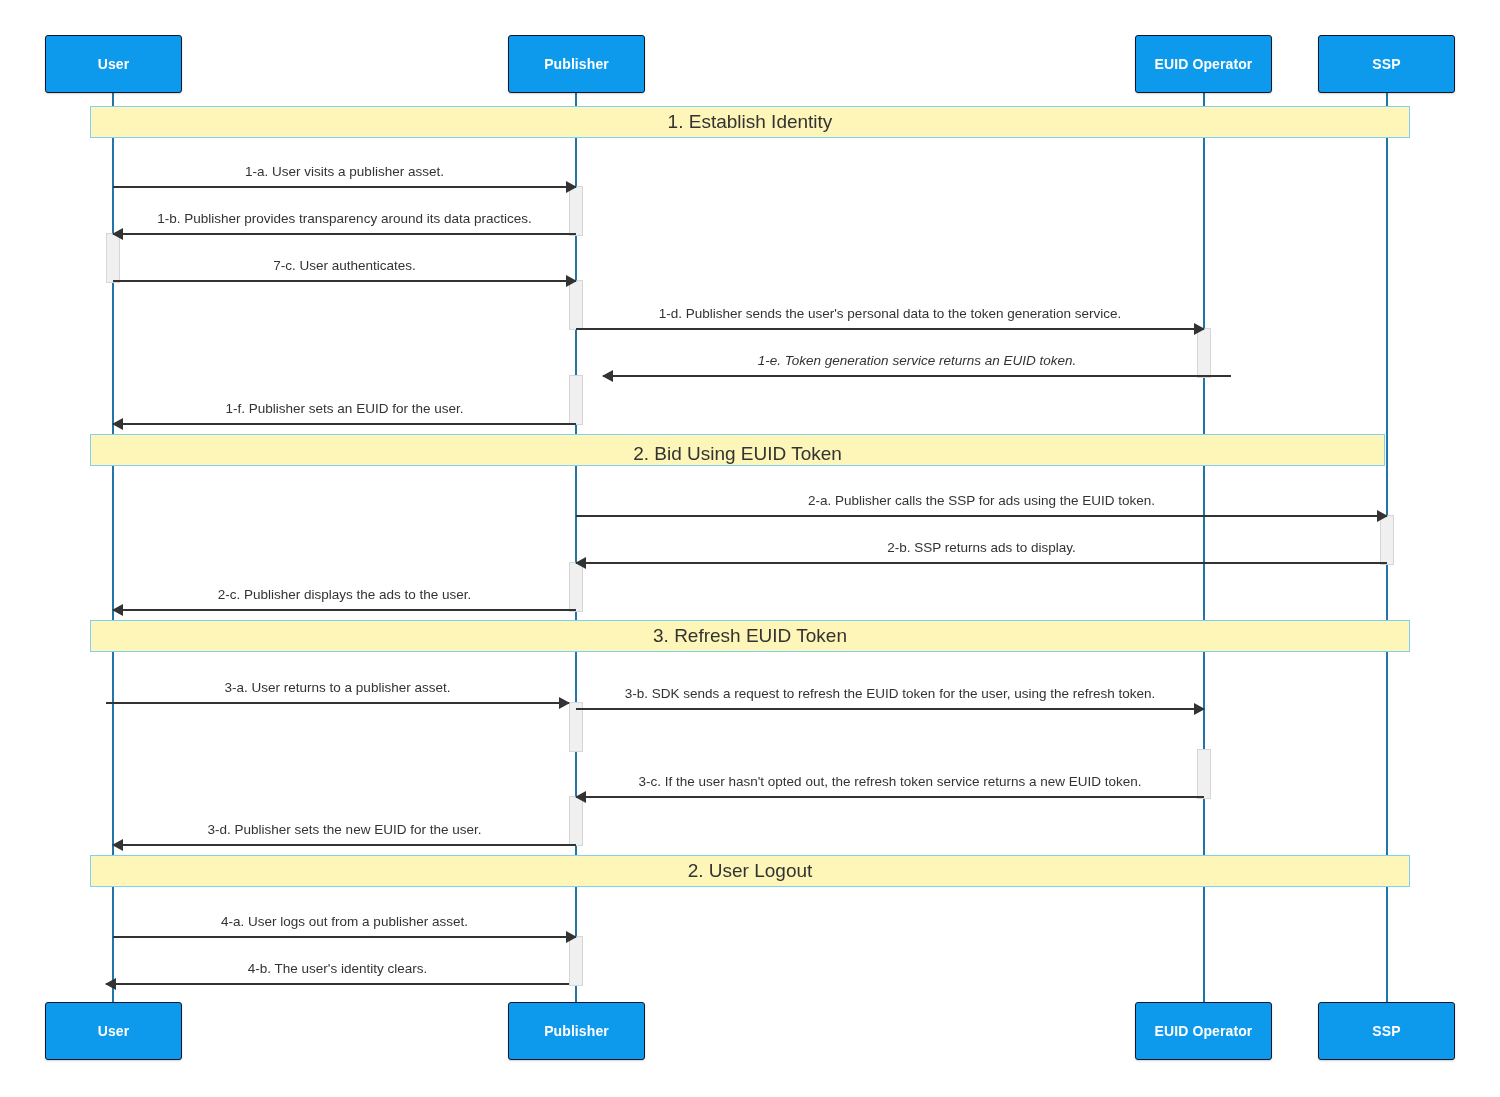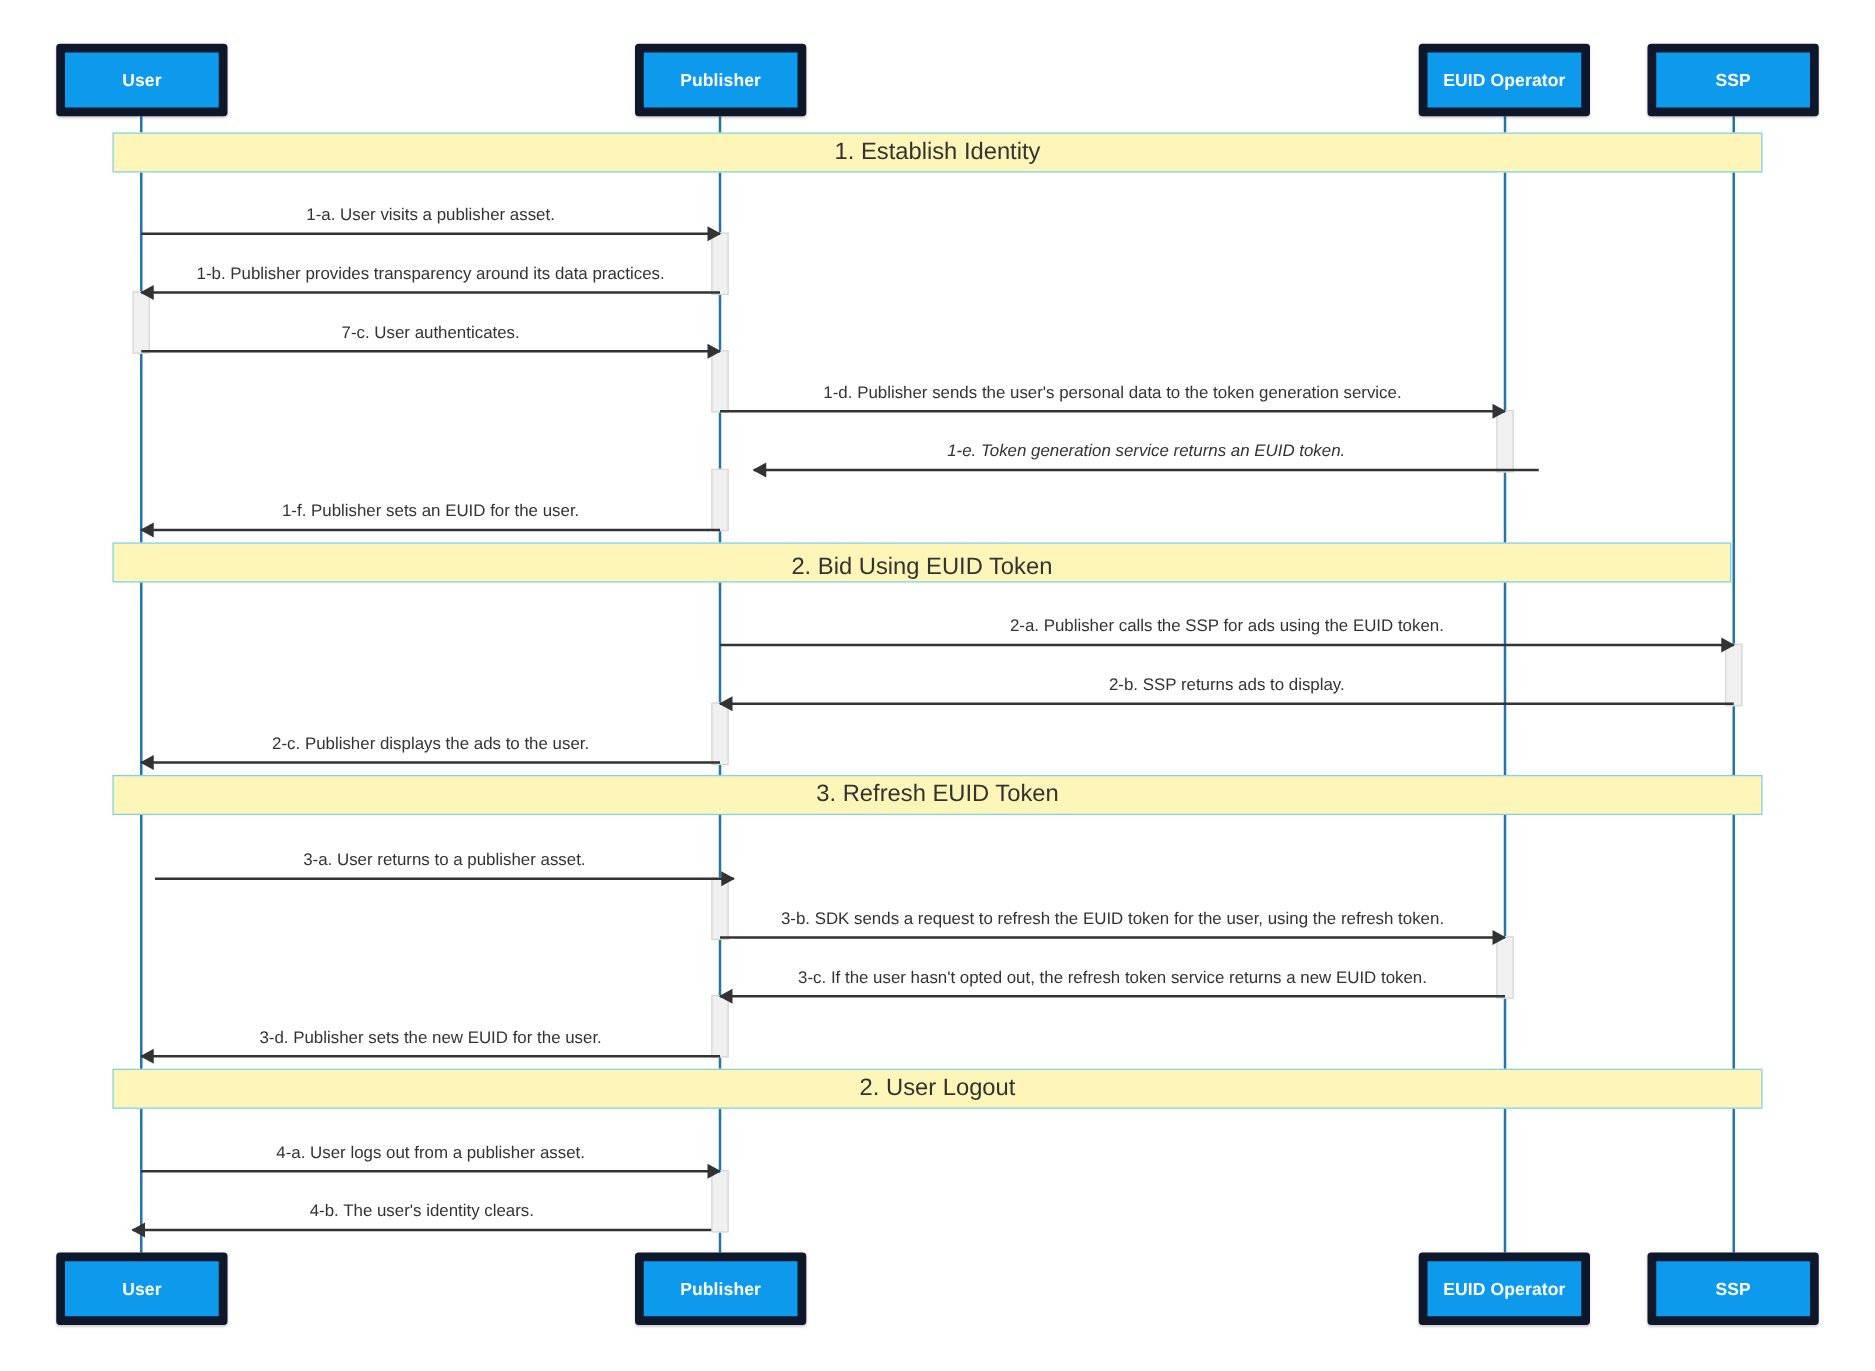--- a/index.html
+++ b/index.html
@@ -20,21 +20,21 @@
   
   .lifeline {
     position: absolute;
     width: 2px;
     background: #2175a9;
   }
   
   .actor-box {
     position: absolute;
     background: #0d9aec;
-    border: 7px solid #0f172a;
+    border: 1px solid #0f172a;
     border-radius: 3px;
     box-sizing: border-box;
     display: flex;
     align-items: center;
     justify-content: center;
     box-shadow: 0 1px 2px rgba(0,0,0,0.18);
   }
   .actor-label {
     color: #ffffff;
     font-size: 14px;
@@ -184,26 +184,26 @@
       <div class="msg" style="left: 576px; top: 562px; width: 811px;">
         <div class="msg-line"></div>
         <div class="msg-head left"></div>
         <div class="msg-text">2-b. SSP returns ads to display.</div>
       </div>
       <div class="msg" style="left: 113px; top: 609px; width: 463px;">
         <div class="msg-line"></div>
         <div class="msg-head left"></div>
         <div class="msg-text">2-c. Publisher displays the ads to the user.</div>
       </div>
-      <div class="msg" style="left: 124px; top: 702px; width: 463px;">
+      <div class="msg" style="left: 106px; top: 702px; width: 463px;">
         <div class="msg-line"></div>
         <div class="msg-head right"></div>
         <div class="msg-text">3-a. User returns to a publisher asset.</div>
       </div>
-      <div class="msg" style="left: 576px; top: 749px; width: 628px;">
+      <div class="msg" style="left: 576px; top: 708px; width: 628px;">
         <div class="msg-line"></div>
         <div class="msg-head right"></div>
         <div class="msg-text">3-b. SDK sends a request to refresh the EUID token for the user, using the refresh token.</div>
       </div>
       <div class="msg" style="left: 576px; top: 796px; width: 628px;">
         <div class="msg-line"></div>
         <div class="msg-head left"></div>
         <div class="msg-text">3-c. If the user hasn't opted out, the refresh token service returns a new EUID token.</div>
       </div>
       <div class="msg" style="left: 113px; top: 844px; width: 463px;">

